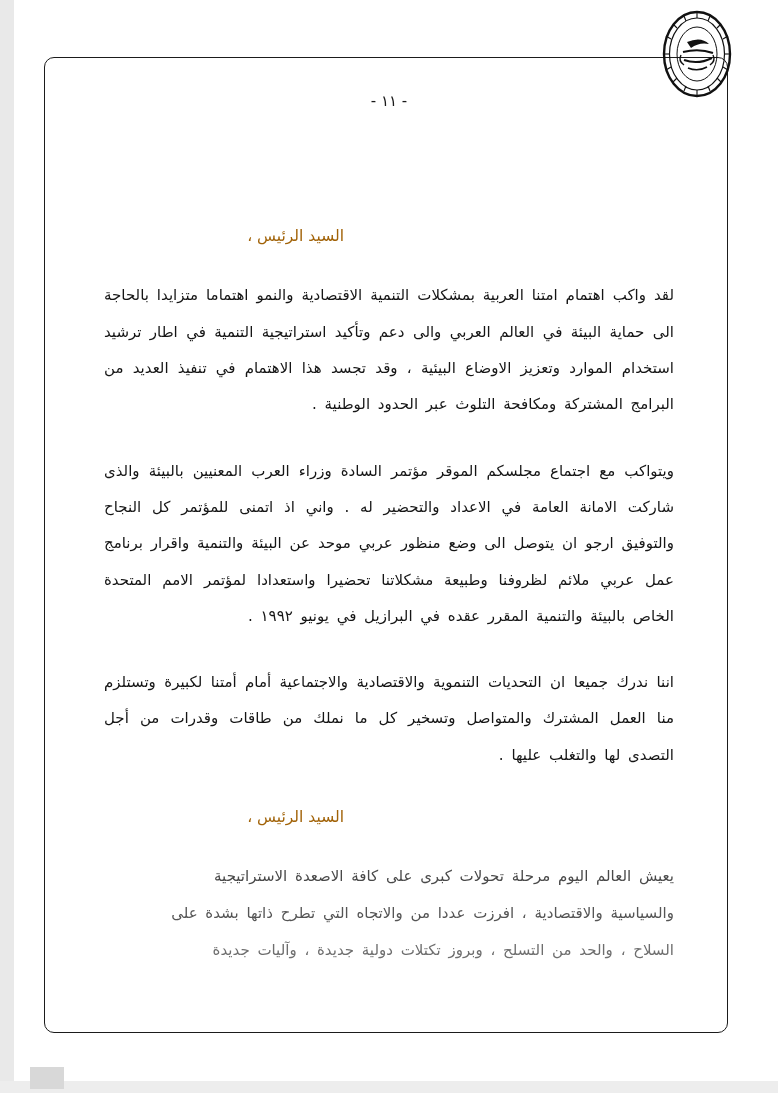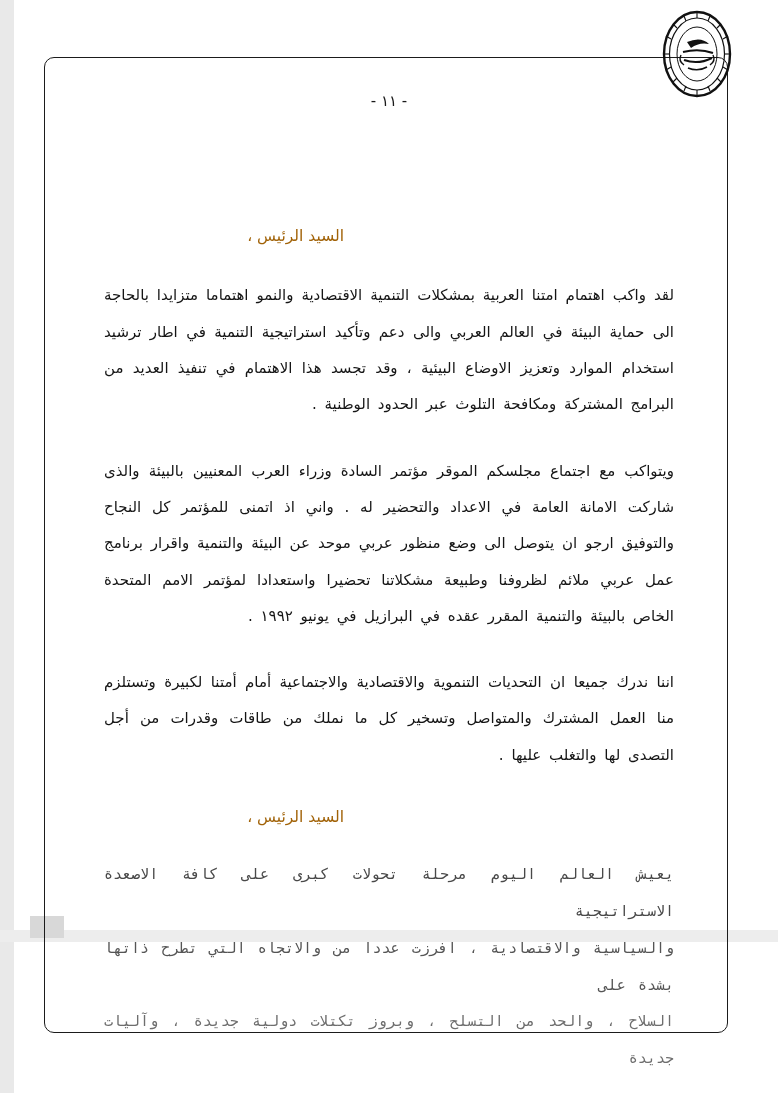--- a/index.html
+++ b/index.html
@@ -13,21 +13,21 @@
     position: relative;
     font-family: "DejaVu Sans", sans-serif;
     overflow: hidden;
   }
 
   
   .page {
     position: absolute;
     left: 0; top: 0;
     width: 778px;
-    height: 942px;
+    height: 1093px;
     background: #ffffff;
   }
 
   
   .scan-edge-left {
     position: absolute;
     left: 0; top: 0;
     width: 14px; height: 1093px;
     background: #e9e9e9;
   }
@@ -107,21 +107,21 @@
     margin: 0 0 30px 0;
     text-align: justify;
     text-justify: inter-word;
     word-spacing: 3px;
     letter-spacing: 0.4px;
     color: #151515;
   }
   p.para:last-child { margin-bottom: 0; }
 
   
-  .faded { color: #5c5c5c; font-family: Liberation Mono, monospace; }
+  .faded { color: #5c5c5c; }
   .faded .l1 { color: #494949; }
   .faded .l2 { color: #555555; }
   .faded .l3 { color: #646464; }
   .faded .l4 { color: #6e6e6e; }
   .faded .l5 { color: #777777; }
 
   .fade-line {
     display: block;
     line-height: 2.45;
     text-align: justify;

